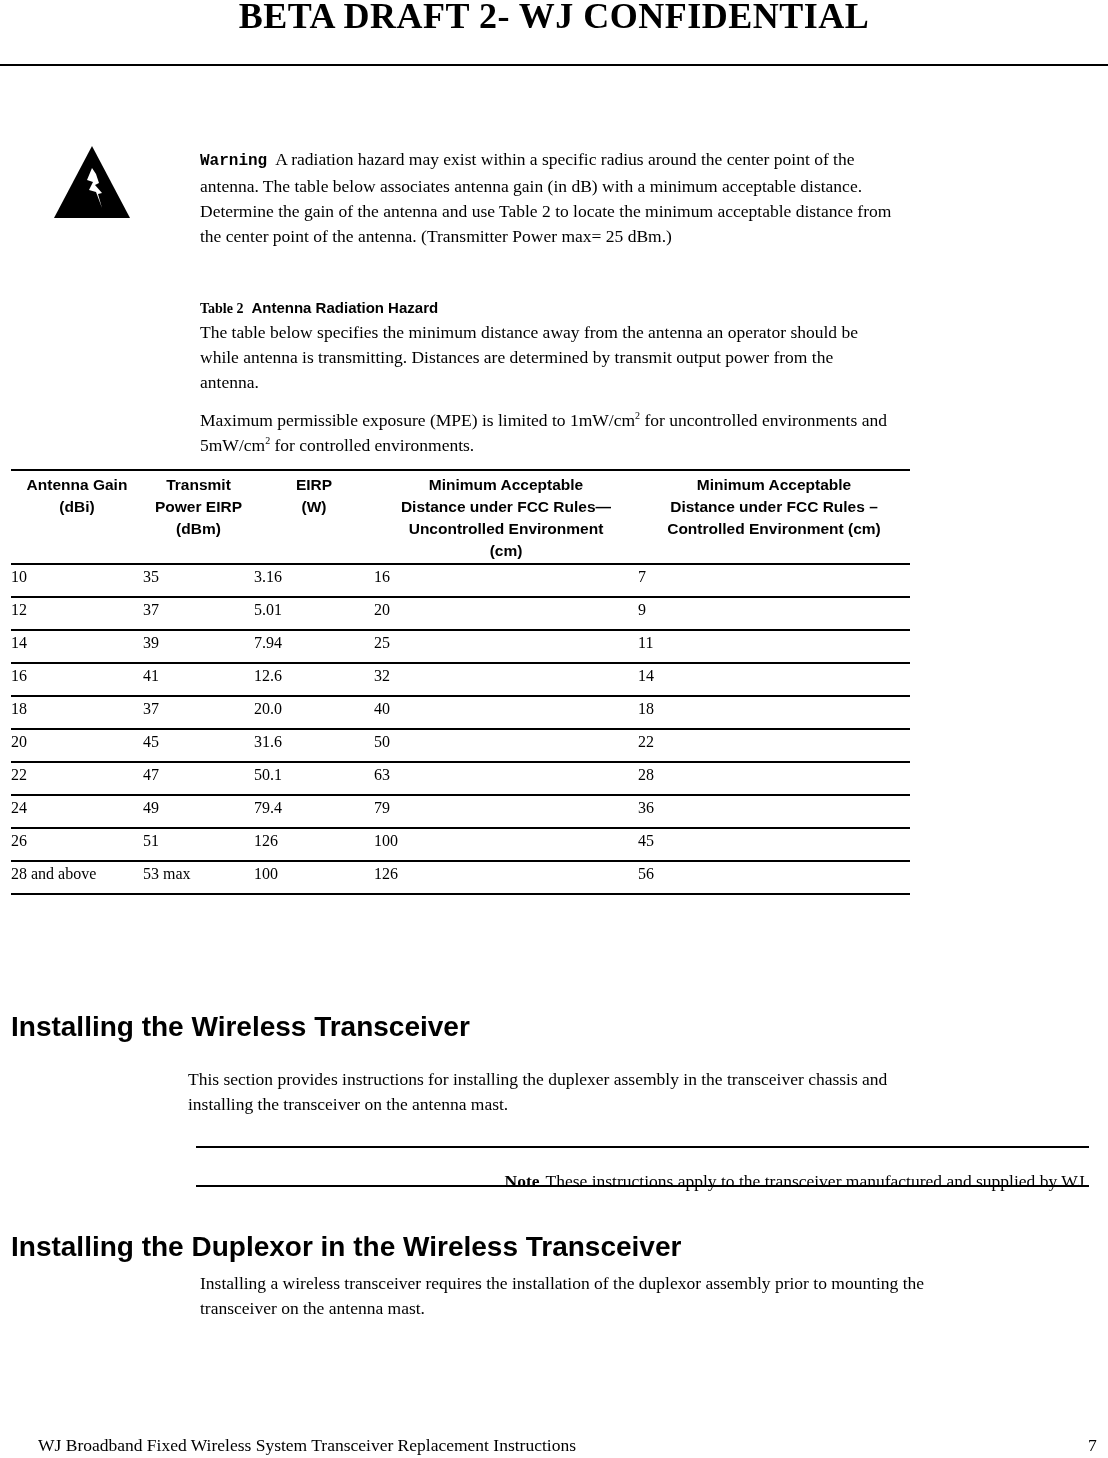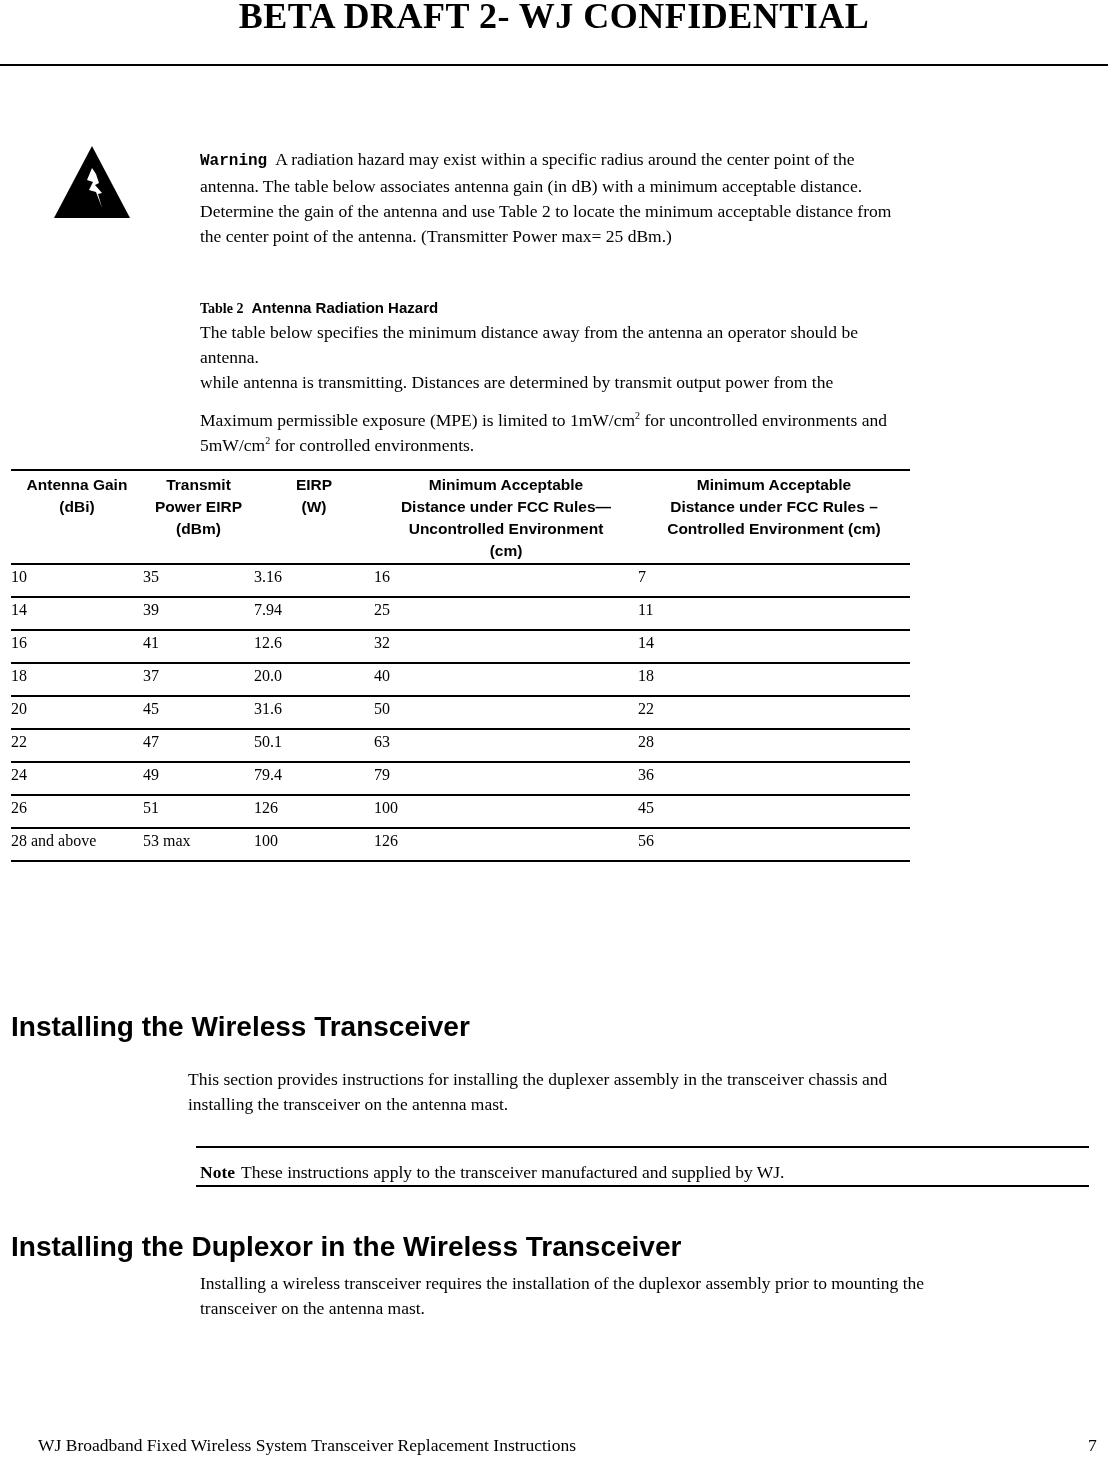--- a/index.html
+++ b/index.html
@@ -42,21 +42,21 @@
       font-family: "Liberation Serif", serif; font-size: 16px;
       height: 33px; padding: 3px 0 0 0; vertical-align: top;
       border-bottom: 2px solid #000;
     }
     .c1 { width: 132px; } .c2 { width: 111px; } .c3 { width: 120px; }
     .c4 { width: 264px; } .c5 { width: 272px; }
 
     .h-install { left: 11px; top: 1010px; font-family: "Liberation Sans", sans-serif; font-weight: bold; font-size: 28px; line-height: 34px; }
     .p-install { left: 188px; top: 1056px; width: 860px; margin-top: 11px; }
 
-    .note-box { left: 196px; top: 1146px; width: 893px; border-top: 2px solid #000; border-bottom: 2px solid #000; height: 41px; padding-top: 12px; padding-left: 4px; }
+    .note-box { left: 196px; top: 1146px; width: 893px; border-top: 2px solid #000; border-bottom: 2px solid #000; height: 41px; padding-top: 21px; padding-left: 4px; text-align: right; }
     .note-label { font-weight: bold; margin-right: 6px; }
 
     .h-duplexor { left: 11px; top: 1230px; font-family: "Liberation Sans", sans-serif; font-weight: bold; font-size: 28px; line-height: 34px; }
     .p-duplexor { left: 200px; top: 1271px; width: 880px; }
 
     .footer-title { left: 38px; top: 1434px; font-size: 17.5px; line-height: 22px; text-align: right; }
     .footer-page { left: 1088px; top: 1434px; font-size: 17.5px; line-height: 22px; }
   </style>
 </head>
 <body>
@@ -75,22 +75,22 @@
   <div>Determine the gain of the antenna and use Table 2 to locate the minimum acceptable distance from</div>
   <div>the center point of the antenna. (Transmitter Power max= 25 dBm.)</div>
 </div>
 
 <div class="abs table-caption">
   <span class="caption-num">Table 2</span>
   <span class="caption-title">Antenna Radiation Hazard</span>
 </div>
 <div class="abs table-desc serif">
   <div>The table below specifies the minimum distance away from the antenna an operator should be</div>
+  <div>while antenna is transmitting.  Distances are determined by transmit output power from the</div>
   <div>antenna.</div>
-  <div>while antenna is transmitting.  Distances are determined by transmit output power from the</div>
 </div>
 <div class="abs mpe-text serif">
   <div><span>Maximum permissible exposure (MPE) is limited to 1mW/cm</span><sup>2</sup><span> for uncontrolled environments and</span></div>
   <div><span>5mW/cm</span><sup>2</sup><span> for controlled environments.</span></div>
 </div>
 
 <table class="hazard">
   <thead>
     <tr>
       <th class="c1">
@@ -121,20 +121,27 @@
   </thead>
   <tbody id="hazard-body">
       <tr>
         <td>10</td>
         <td>35</td>
         <td>3.16</td>
         <td>16</td>
         <td>7</td>
       </tr>
       <tr>
+        <td>12</td>
+        <td>37</td>
+        <td>5.01</td>
+        <td>20</td>
+        <td>9</td>
+      </tr>
+      <tr>
         <td>14</td>
         <td>39</td>
         <td>7.94</td>
         <td>25</td>
         <td>11</td>
       </tr>
       <tr>
         <td>16</td>
         <td>41</td>
         <td>12.6</td>

